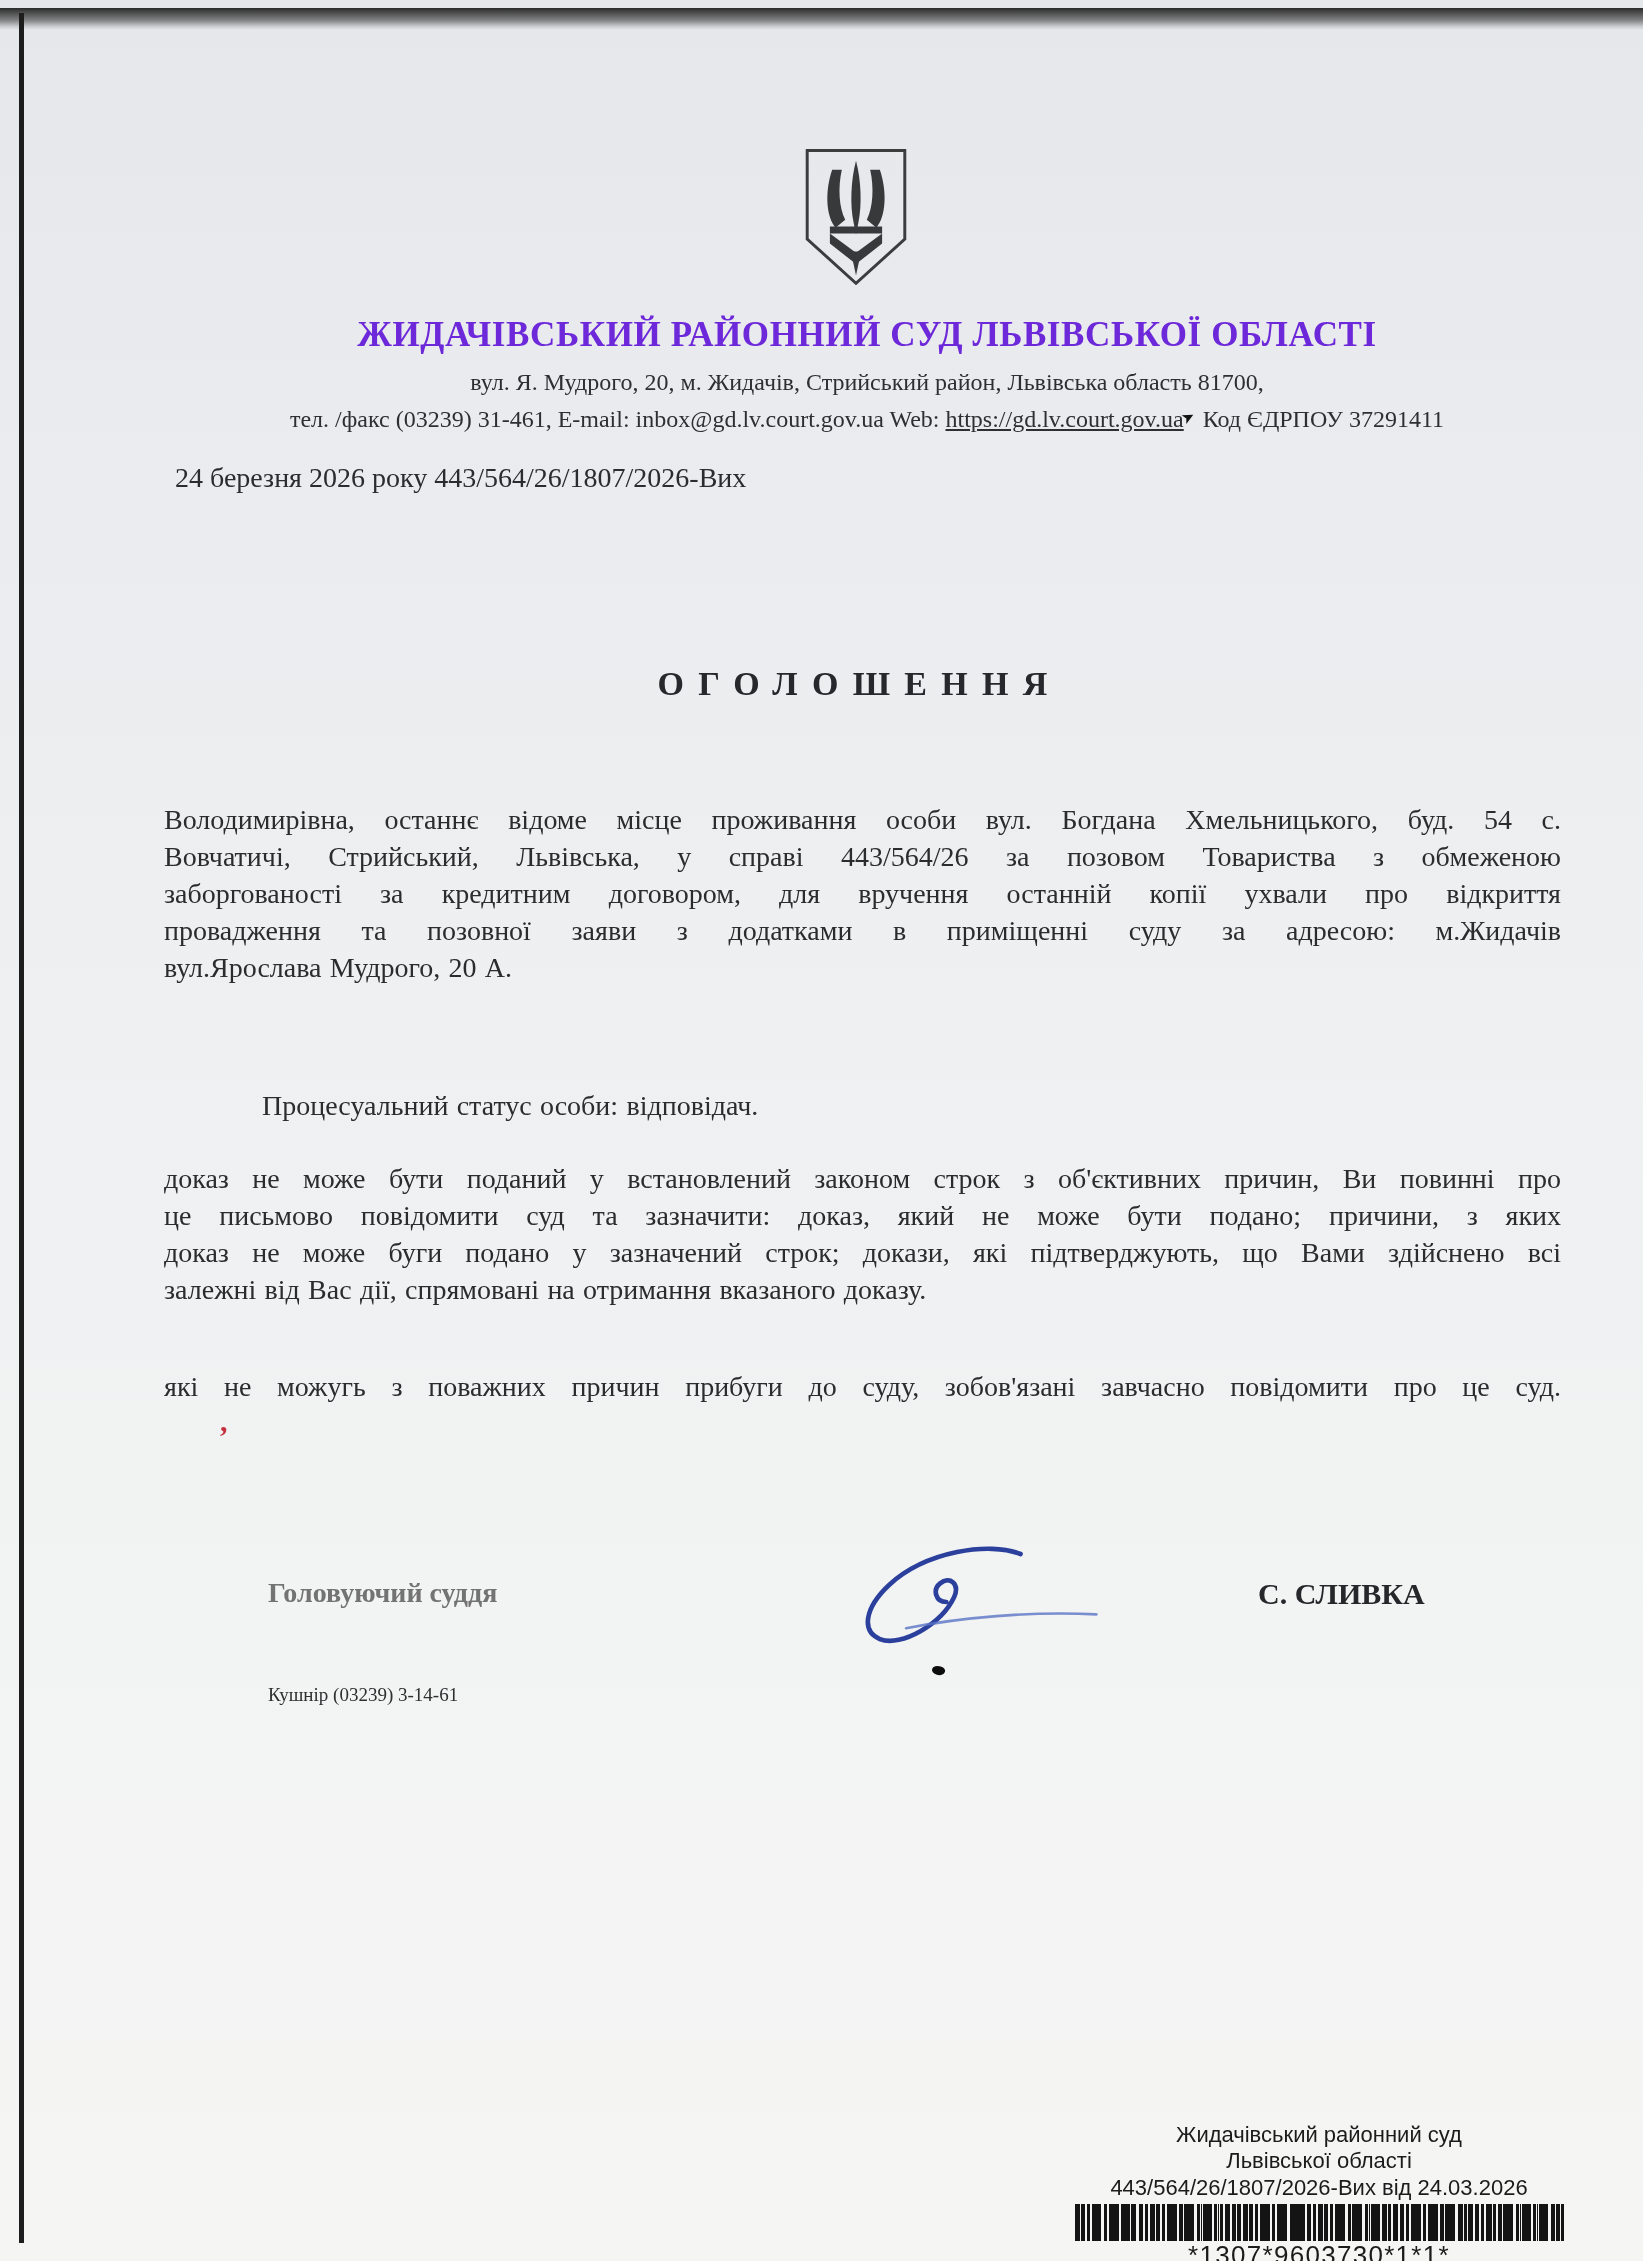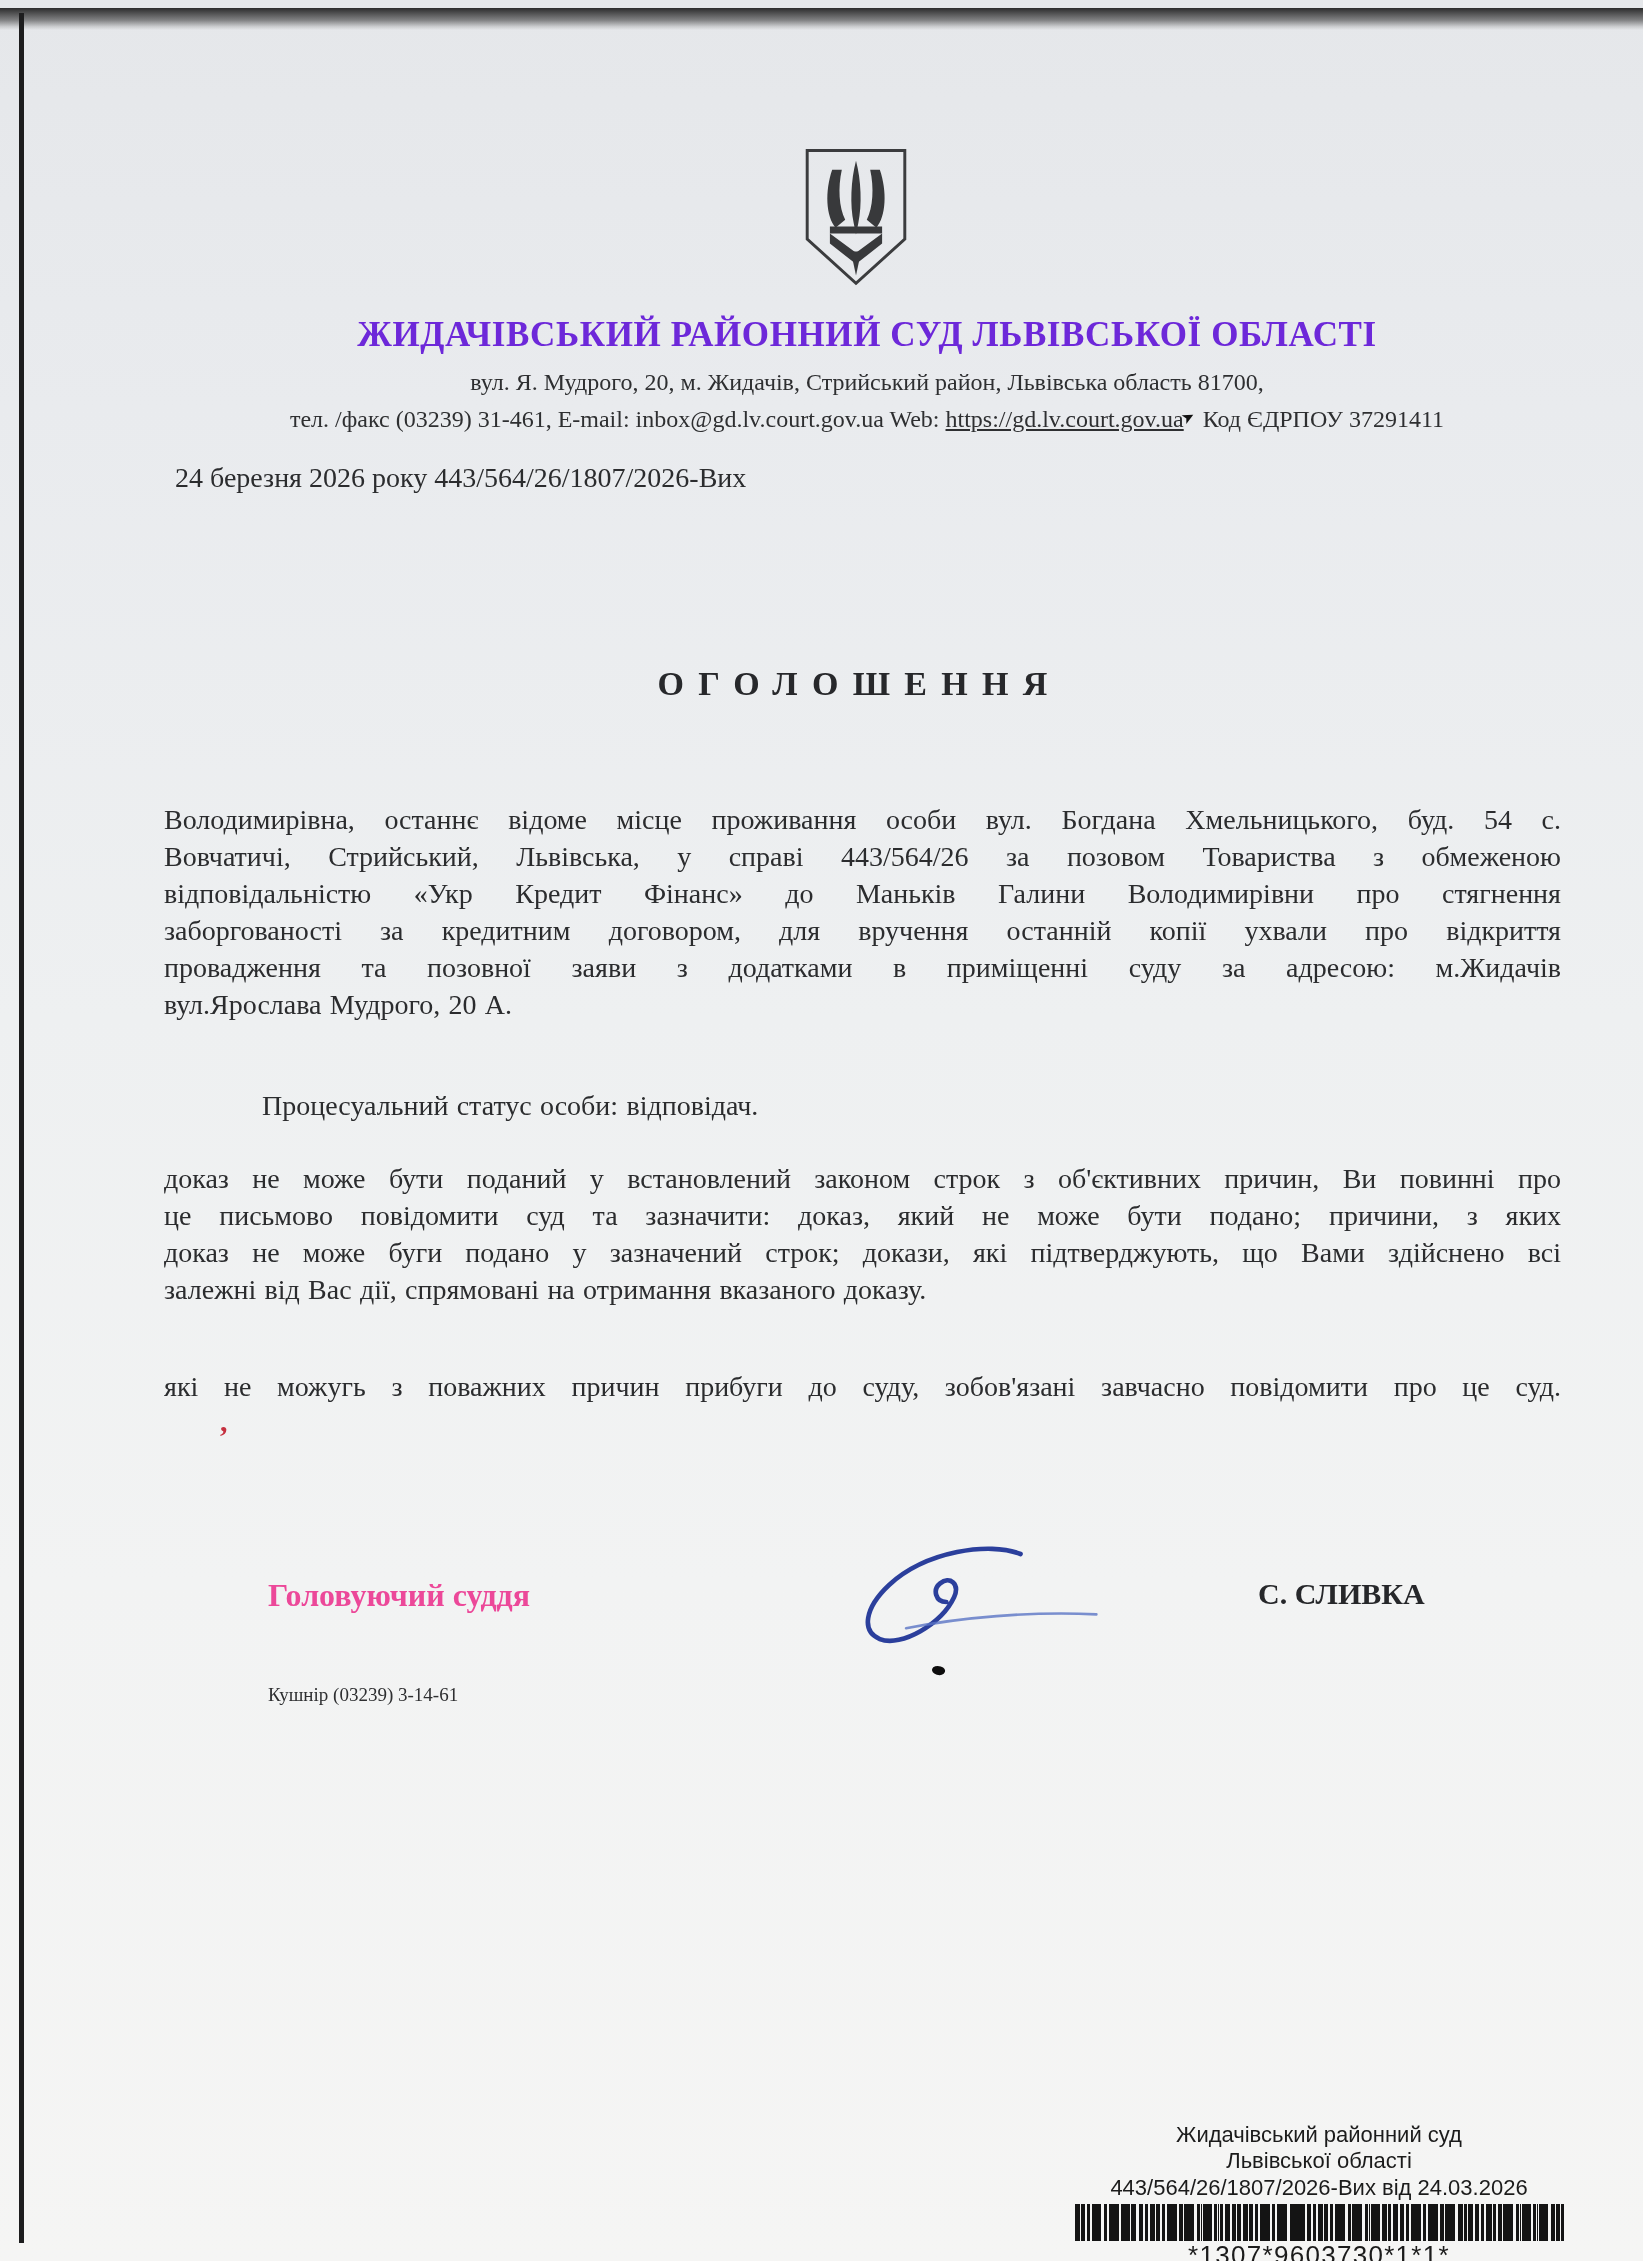--- a/index.html
+++ b/index.html
@@ -32,21 +32,21 @@
   
   .col{left:164px;width:1397px;line-height:37px;font-size:28px;word-spacing:1.3px;}
   .p1{top:801px;}
   .p2{top:1087px;}
   .p3{top:1160px;}
   .p4{top:1368px;}
   .jline{text-align:justify;text-align-last:justify;}
   .lline{text-align:left;}
   .indent{text-indent:98px;}
   
-  .sig-role{left:268px;top:1577px;font-size:32px;font-weight:bold;color:#ec4899;}
+  .sig-role{left:268px;top:1577px;font-size:28px;font-weight:bold;color:#737373;}
   .sig-name{left:1258px;top:1577px;font-size:30px;font-weight:bold;color:#26272a;}
   .sig-ink{left:785px;top:1537px;width:335px;height:116px;}
   .clerk{left:268px;top:1684px;font-size:19px;color:#2e2f31;}
   
   .footer{left:1070px;top:2122px;width:498px;text-align:center;
     font-family:"Liberation Sans","DejaVu Sans",sans-serif;font-size:22px;color:#1b1b1b;line-height:26.4px;}
   .barcode{margin:2.6px auto 0 auto;width:489px;height:37px;
     background-image:
       repeating-linear-gradient(90deg,#141414 0 3.2px,transparent 3.2px 5.8px),
       repeating-linear-gradient(90deg,#141414 0 1.3px,transparent 1.3px 8.4px),
@@ -79,21 +79,20 @@
   <span>тел. /факс (03239) 31-461, E-mail: inbox@gd.lv.court.gov.ua Web: </span><span class="site">https://gd.lv.court.gov.ua</span><span class="cursor-artifact">➤</span><span> Код ЄДРПОУ 37291411</span>
 </div>
 
 <div class="abs date-line">24 березня 2026 року 443/564/26/1807/2026-Вих</div>
 
 <div class="abs doc-title">ОГОЛОШЕННЯ</div>
 
 <div class="abs col p1">
   <div class="jline">Володимирівна, останнє відоме місце проживання особи вул. Богдана Хмельницького, буд. 54 с.</div>
   <div class="jline">Вовчатичі, Стрийський, Львівська, у справі 443/564/26 за позовом Товариства з обмеженою</div>
-  <div class="jline">відповідальністю «Укр Кредит Фінанс» до Маньків Галини Володимирівни про стягнення</div>
   <div class="jline">заборгованості за кредитним договором, для вручення останній копії ухвали про відкриття</div>
   <div class="jline">провадження та позовної заяви з додатками в приміщенні суду за адресою: м.Жидачів</div>
   <div class="lline">вул.Ярослава Мудрого, 20 А.</div>
 </div>
 
 <div class="abs col p2">
   <div class="lline indent">Процесуальний статус особи: відповідач.</div>
 </div>
 
 <div class="abs col p3">

